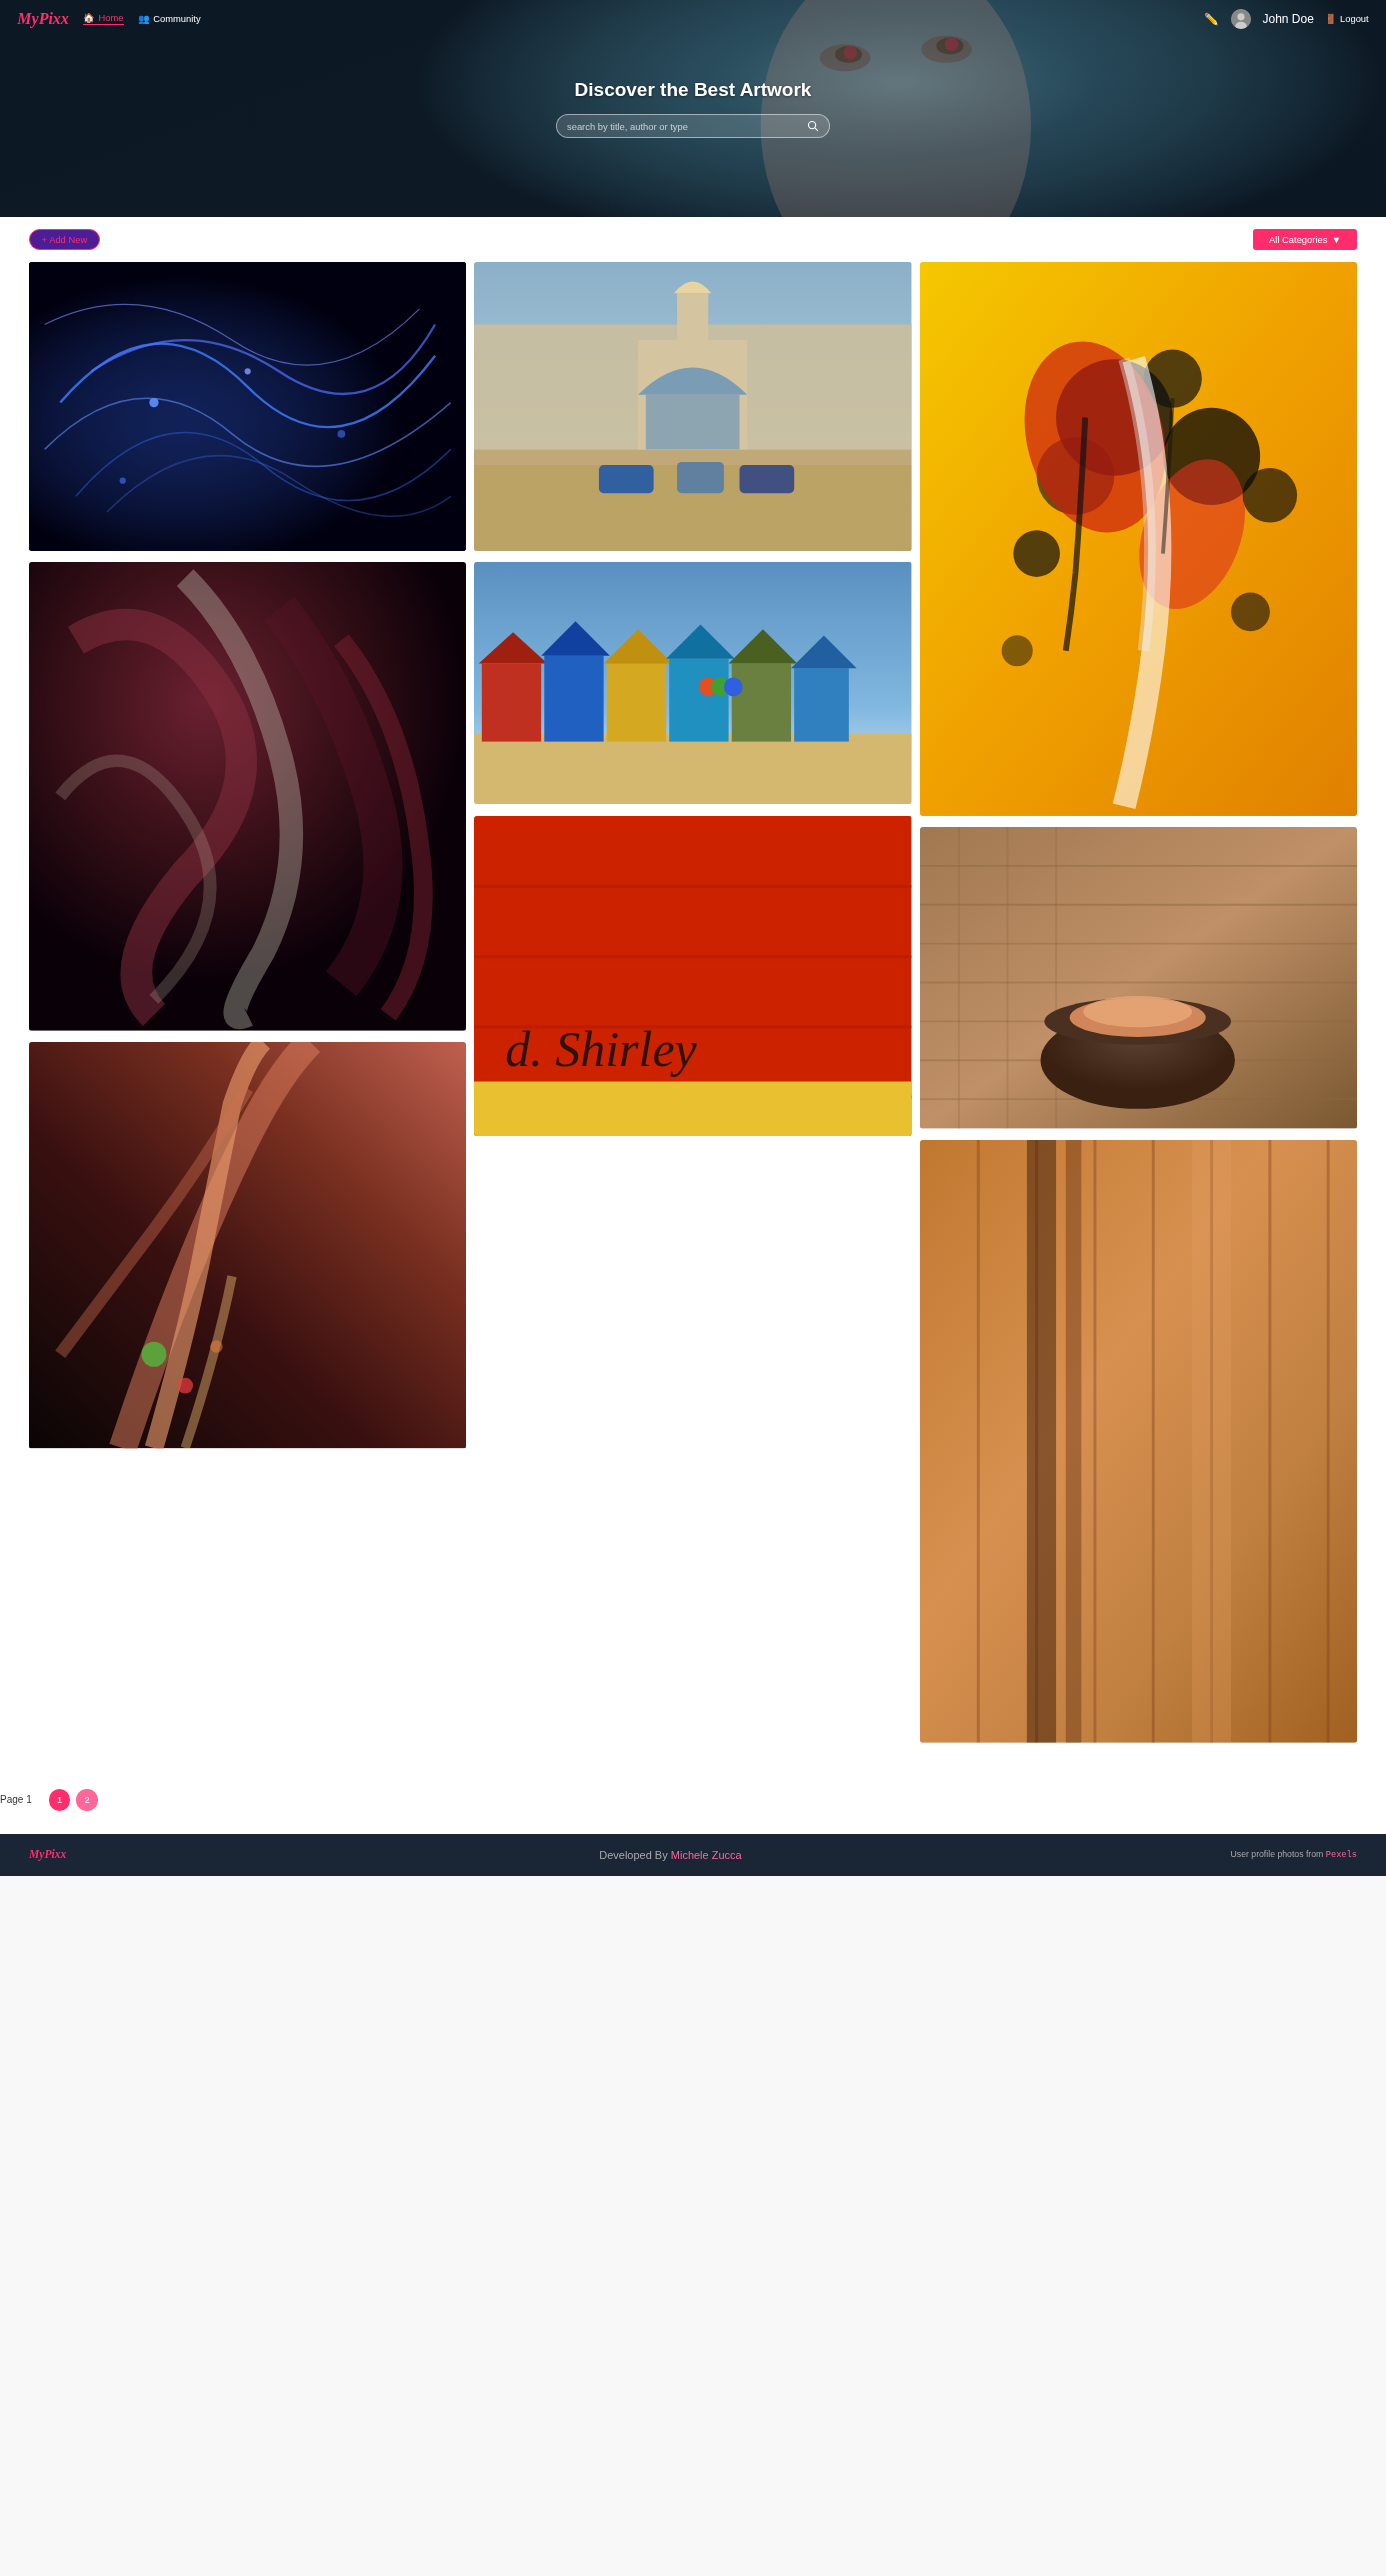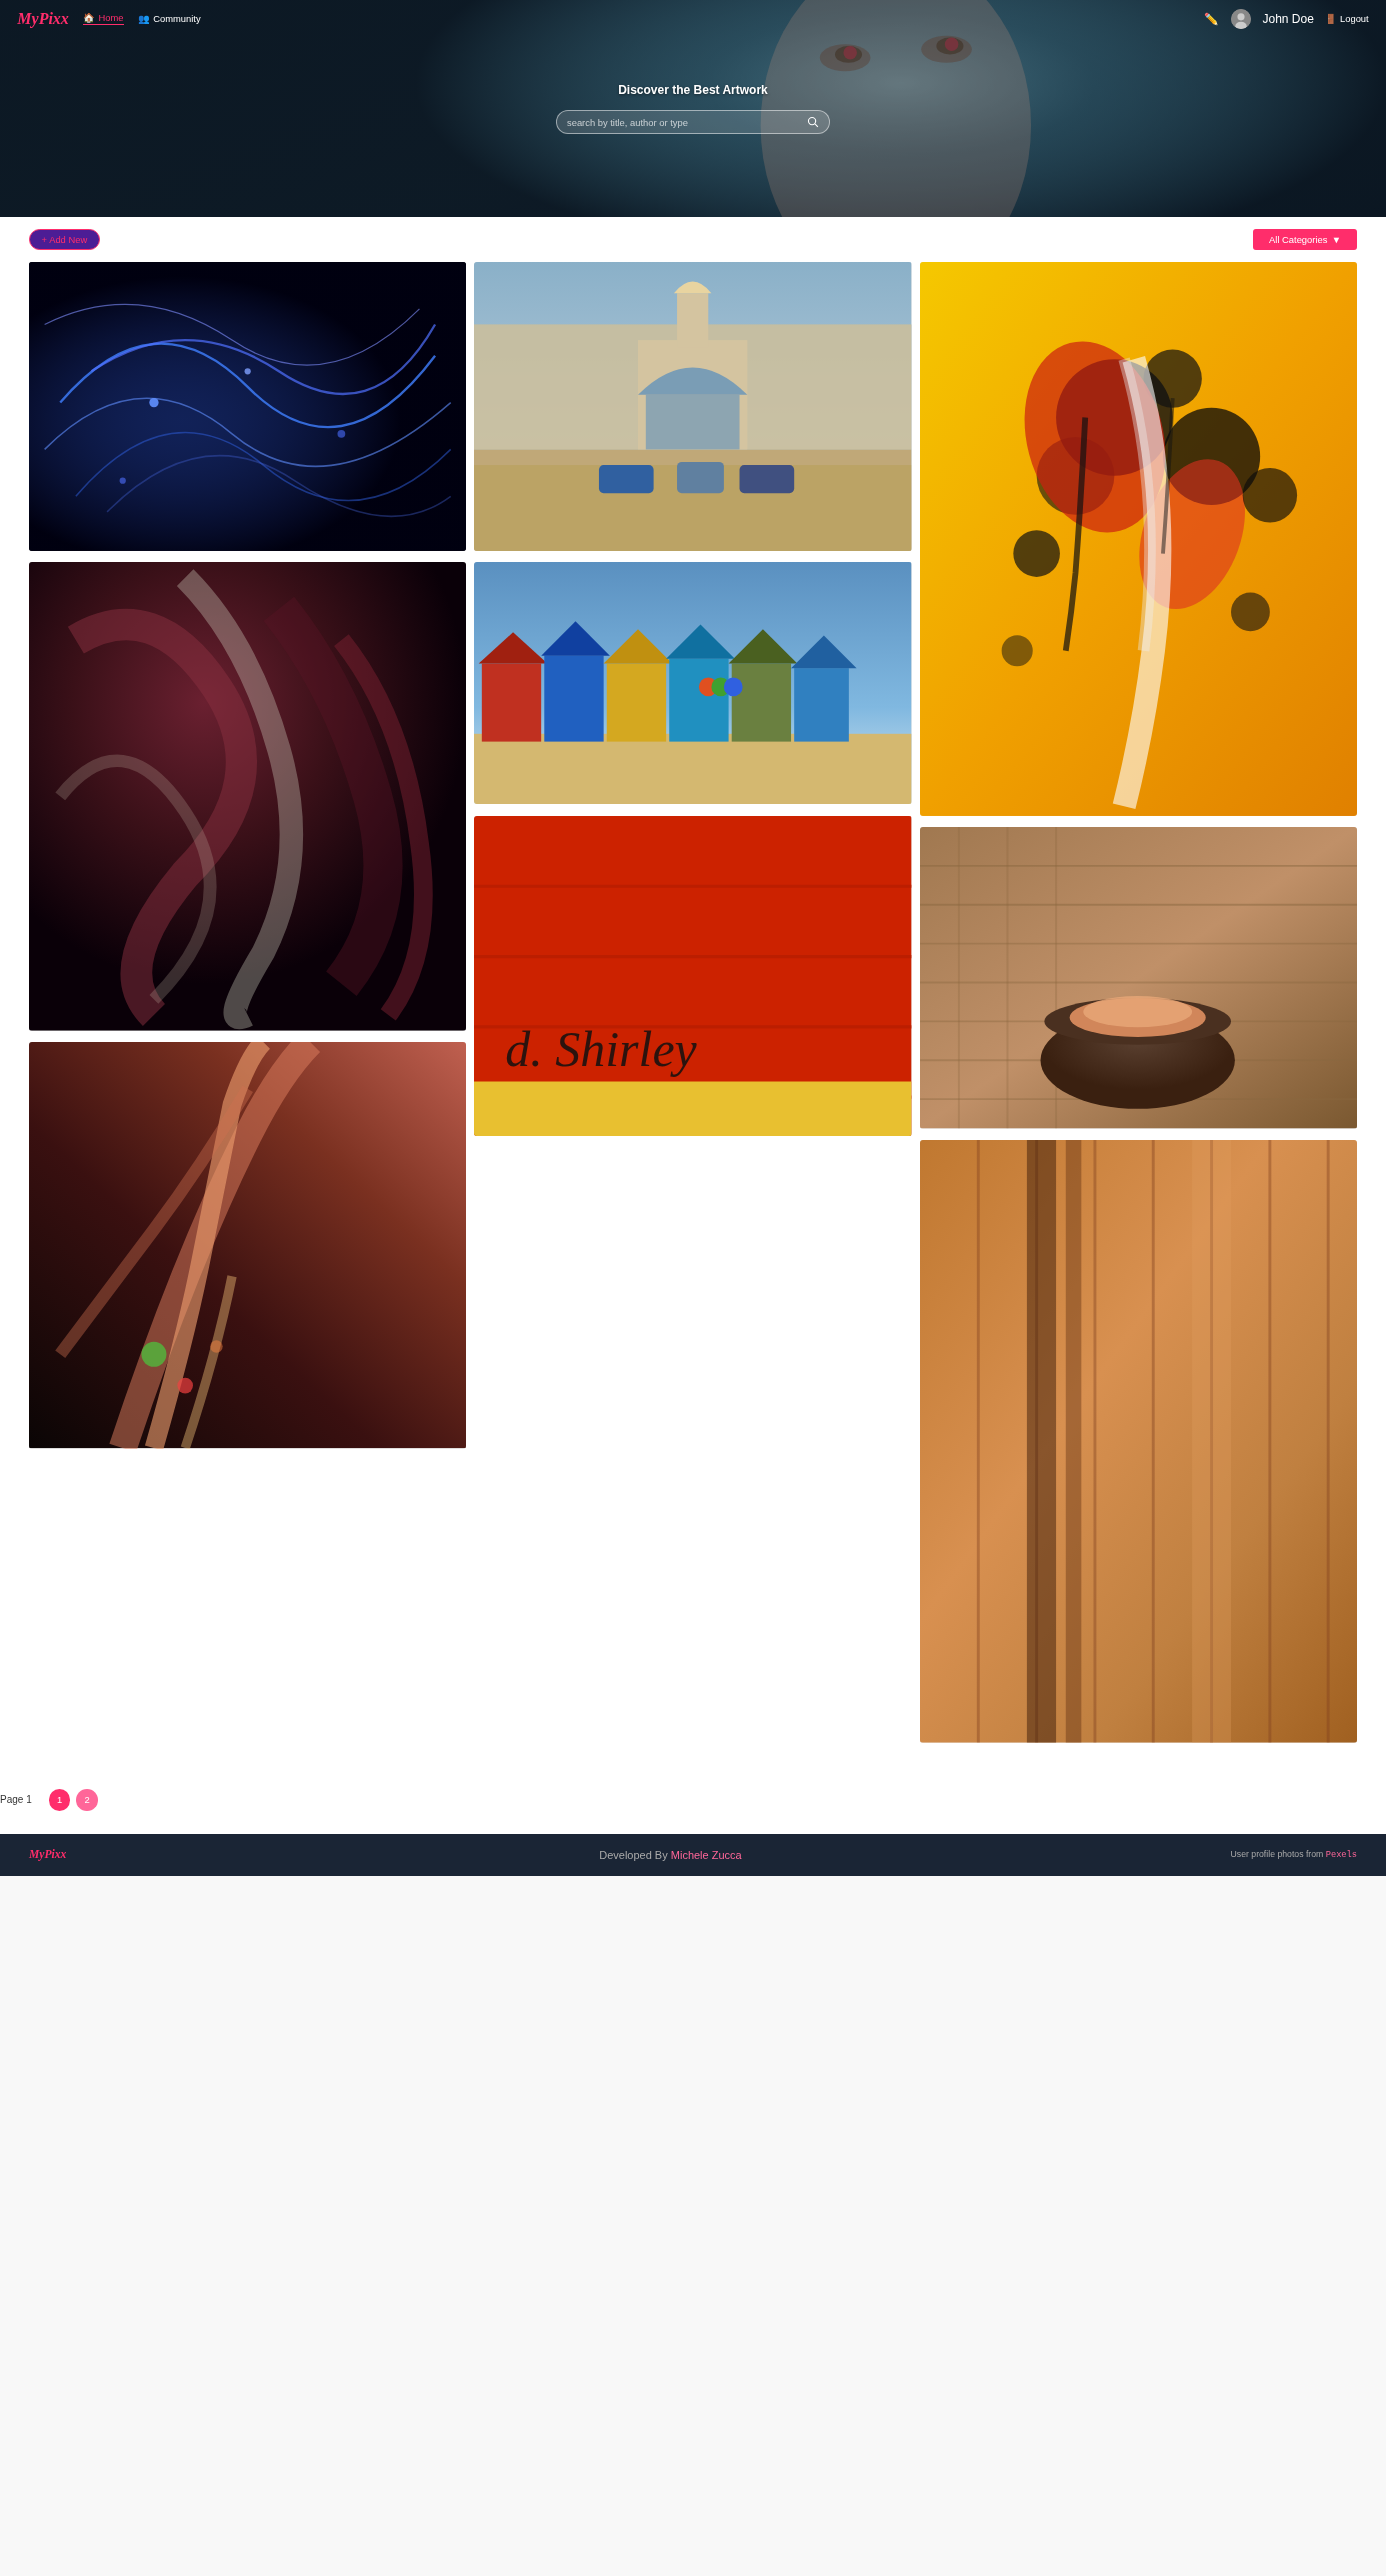--- a/index.html
+++ b/index.html
@@ -78,21 +78,21 @@
       background: radial-gradient(ellipse at 65% 40%, rgba(80,120,140,0.5) 0%, rgba(30,50,60,0.8) 60%, rgba(10,20,30,0.95) 100%);
     }
     .hero-content {
       position: relative;
       z-index: 2;
       text-align: center;
       width: 100%;
     }
     .hero-title {
       color: #fff;
-      font-size: 12px;
+      font-size: 19px;
       font-weight: bold;
       margin-bottom: 13px;
       text-shadow: 0 0.7px 2.9px rgba(0,0,0,0.5);
     }
     .search-bar {
       display: flex;
       align-items: center;
       background: rgba(255,255,255,0.15);
       border: 0.7px solid rgba(255,255,255,0.5);
       border-radius: 18px;

